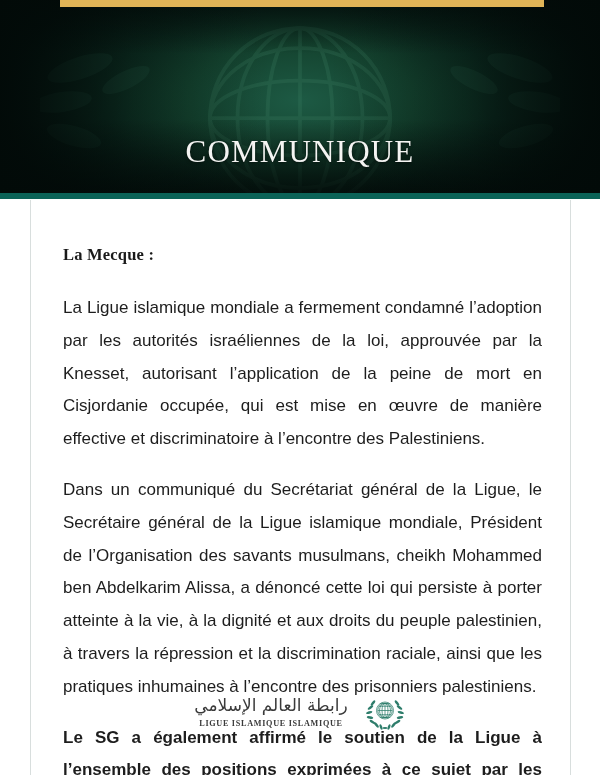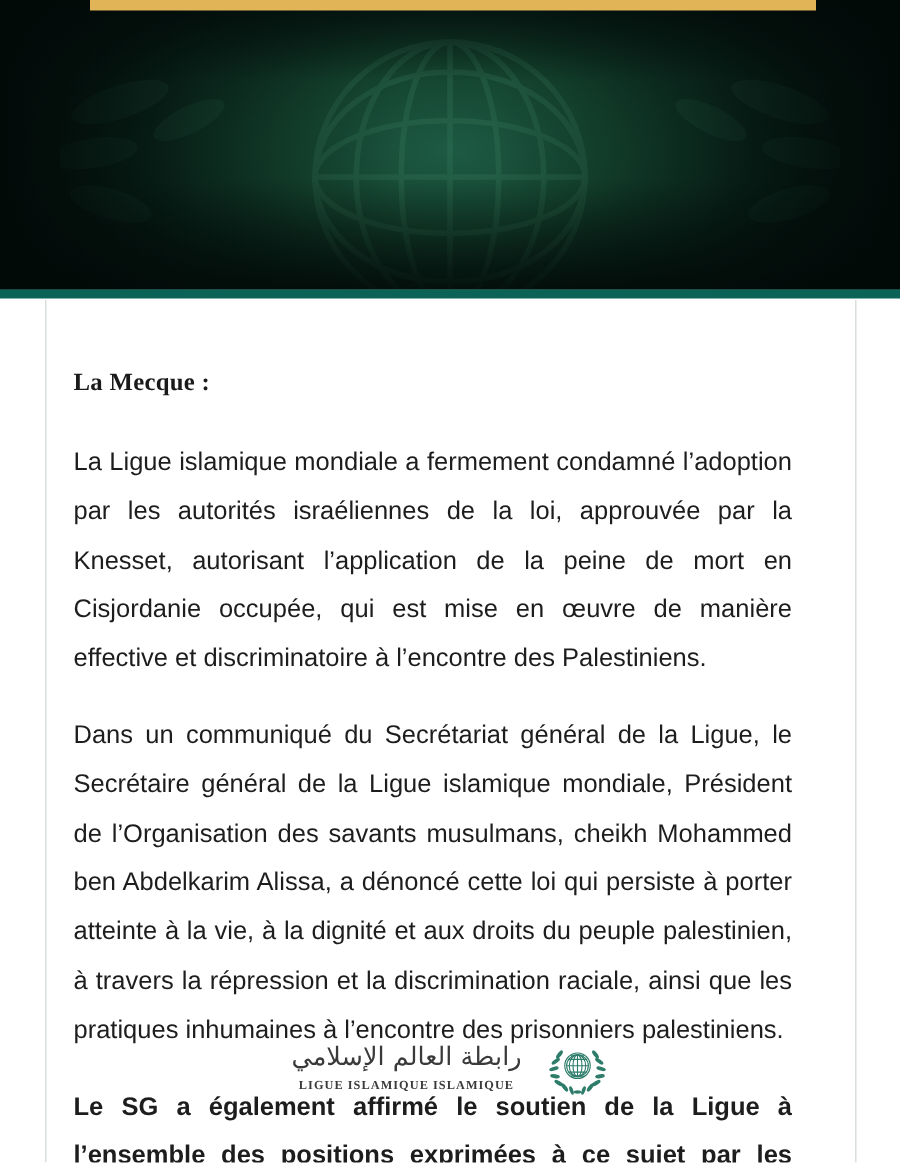--- a/index.html
+++ b/index.html
@@ -109,21 +109,21 @@
     top: 193px; left: 0;
     width: 600px;
     height: 6px;
     background: #0b6357;
   }
 
   
   .content {
     position: absolute;
     top: 199px;
-    left: 17px;
+    left: 31px;
     width: 539px;
     bottom: 0;
     padding: 46px 28px 0 32px;
   }
 
   .kicker {
     font-family: "Liberation Serif", serif;
     font-weight: bold;
     font-size: 16.5px;
     color: #1a1a1a;
@@ -217,20 +217,21 @@
           <line x1="100" y1="28" x2="100" y2="172"></line>
           <line x1="28" y1="100" x2="172" y2="100"></line>
           <ellipse cx="100" cy="100" rx="72" ry="30"></ellipse>
           <ellipse cx="100" cy="100" rx="72" ry="56"></ellipse>
         </g>
       </svg>
     </div>
 
     <div class="header-vignette"></div>
 
+    <div class="doc-title">COMMUNIQUE</div>
   </div>
 
   <div class="gold-bar"></div>
   <div class="teal-strip"></div>
 
   <div class="rule-left"></div>
   <div class="rule-right"></div>
 
   <div class="content">
 

